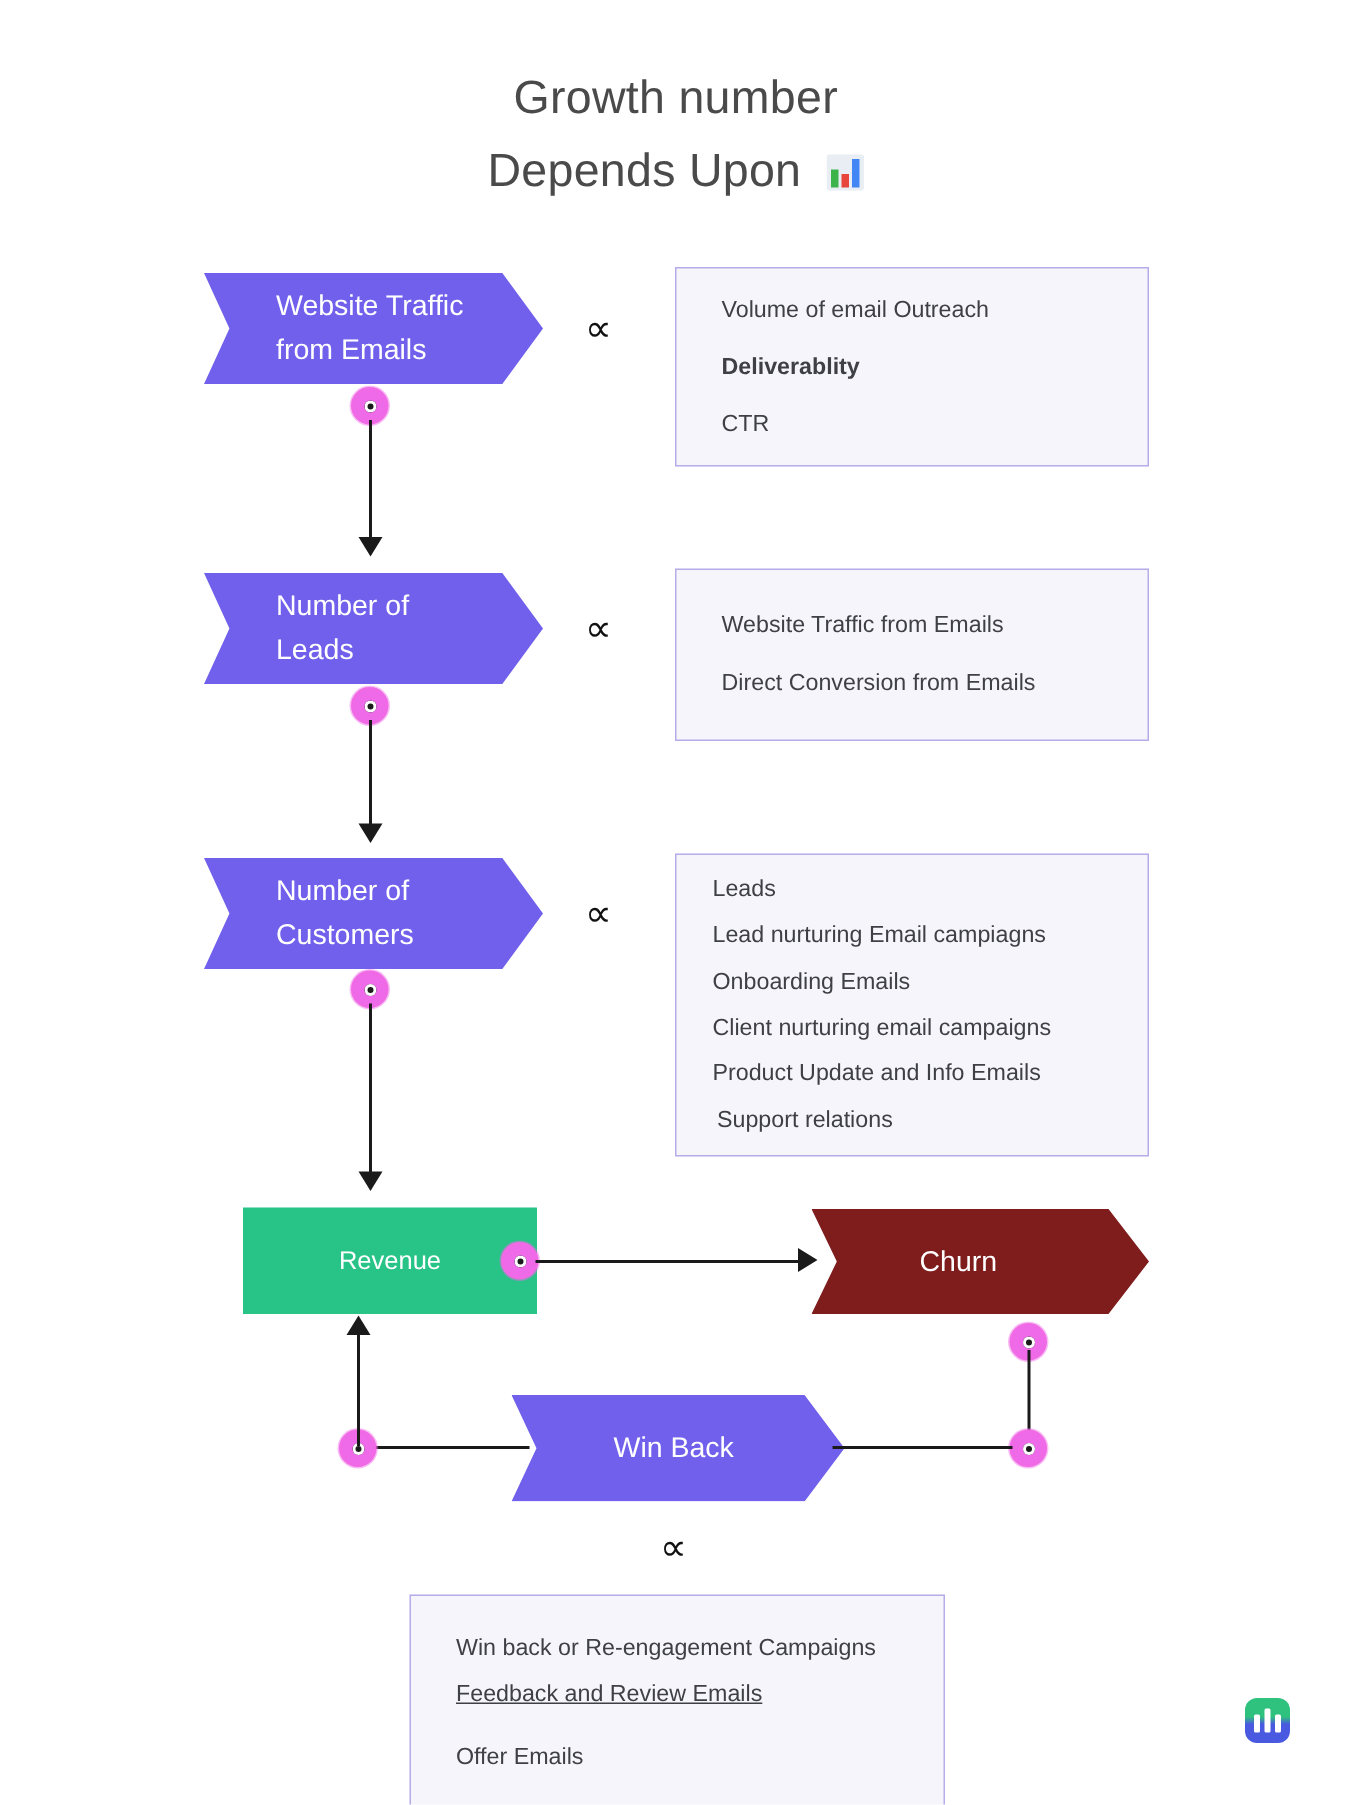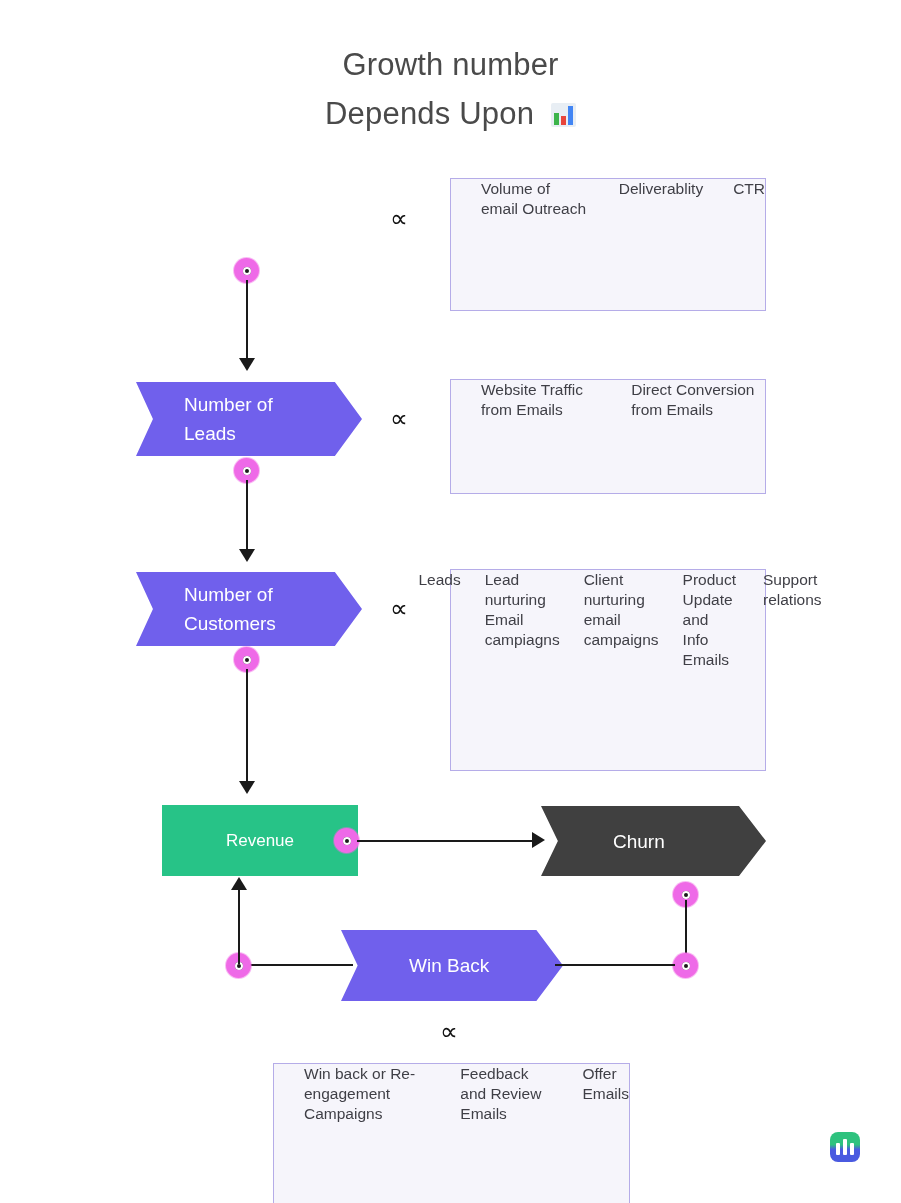--- a/index.html
+++ b/index.html
@@ -35,38 +35,38 @@
     box-sizing:border-box;
     color:#ffffff;
     font-size:19px;
     line-height:29px;
     font-weight:400;
     -webkit-clip-path:polygon(0% 0%, 88% 0%, 100% 50%, 88% 100%, 0% 100%, 7.5% 50%);
     clip-path:polygon(0% 0%, 88% 0%, 100% 50%, 88% 100%, 0% 100%, 7.5% 50%);
   }
   .chev .lbl{padding-left:48px;padding-right:20px;display:block;}
   .chev.purple{background:#7060ec;}
-  .chev.red{background:#404040;}
+  .chev.red{background:#7f1d1d;}
 
   .rect{
     position:absolute;
     display:flex;align-items:center;justify-content:center;
     background:#27c387;
     color:#ffffff;
     font-size:17px;
     box-sizing:border-box;
   }
 
   
   .infobox{
     position:absolute;
     background:#f6f5fb;
     border:1.5px solid #b5ace8;
     box-sizing:border-box;
-    display:flex;justify-content:center;
+    display:flex;flex-direction:column;justify-content:center;
   }
   .infobox .row{
     color:#3f3f46;
     font-size:15.5px;
     line-height:20px;
     padding:0 0 0 30px;
   }
   .infobox.tight .row{padding-left:24px;}
   .infobox .row.indent{padding-left:27px;}
 
@@ -144,26 +144,32 @@
       <span>Depends Upon</span>
       <svg class="bar-emoji" viewBox="0 0 25 26">
         <rect x="0" y="1" width="25" height="24" rx="2" fill="#e8eef4"></rect>
         <rect x="3" y="11" width="5" height="12" fill="#3cb44b"></rect>
         <rect x="10" y="14" width="5" height="9" fill="#e8453c"></rect>
         <rect x="17" y="4" width="5" height="19" fill="#4285f4"></rect>
       </svg>
     </span>
   </div>
 
+  <div class="chev purple" style="left:136px;top:182px;width:226px;height:74px;">
+    <span class="lbl">
+      <span>Website Traffic</span><br>
+      <span>from Emails</span>
+    </span>
+  </div>
 
   <div class="prop" style="left:390px;top:206px;">∝</div>
 
   <div class="infobox" style="left:450px;top:178px;width:316px;height:133px;">
     <div class="row" style="margin-bottom:18px;">Volume of email Outreach</div>
-    <div class="row" style="margin-bottom:18px;">Deliverablity</div>
+    <div class="row" style="margin-bottom:18px;font-weight:bold;">Deliverablity</div>
     <div class="row">CTR</div>
   </div>
 
   <div class="dot" style="left:234px;top:258px;"></div>
   <div class="vline" style="left:245.5px;top:280px;height:81px;"></div>
   <div class="arrow-down" style="left:238.5px;top:358px;"></div>
 
   <div class="chev purple" style="left:136px;top:382px;width:226px;height:74px;">
     <span class="lbl">
       <span>Number of</span><br>
@@ -187,20 +193,21 @@
       <span>Number of</span><br>
       <span>Customers</span>
     </span>
   </div>
 
   <div class="prop" style="left:390px;top:596px;">∝</div>
 
   <div class="infobox tight" style="left:450px;top:569px;width:316px;height:202px;">
     <div class="row" style="margin-bottom:11px;">Leads</div>
     <div class="row" style="margin-bottom:11px;">Lead nurturing Email campiagns</div>
+    <div class="row" style="margin-bottom:11px;">Onboarding Emails</div>
     <div class="row" style="margin-bottom:10px;">Client nurturing email campaigns</div>
     <div class="row" style="margin-bottom:11px;">Product Update and Info Emails</div>
     <div class="row indent">Support relations</div>
   </div>
 
   <div class="dot" style="left:234px;top:647px;"></div>
   <div class="vline" style="left:245.5px;top:669px;height:115px;"></div>
   <div class="arrow-down" style="left:238.5px;top:781px;"></div>
 
   <div class="rect" style="left:162px;top:805px;width:196px;height:71px;">
@@ -228,21 +235,21 @@
   <div class="hline" style="left:249px;top:963.5px;width:104px;"></div>
   <div class="dot" style="left:226px;top:953px;"></div>
 
   <div class="vline" style="left:237.5px;top:890px;height:74px;"></div>
   <div class="arrow-up" style="left:230.5px;top:877px;"></div>
 
   <div class="prop" style="left:440px;top:1019px;">∝</div>
 
   <div class="infobox" style="left:273px;top:1063px;width:357px;height:145px;">
     <div class="row" style="margin-bottom:11px;">Win back or Re-engagement Campaigns</div>
-    <div class="row" style="margin-bottom:22px;">Feedback and Review Emails</div>
+    <div class="row" style="margin-bottom:22px;text-decoration:underline;">Feedback and Review Emails</div>
     <div class="row">Offer Emails</div>
   </div>
 
   <div class="logo" style="left:830px;top:1132px;">
     <i class="b1"></i>
     <i class="b2"></i>
     <i class="b3"></i>
   </div>
 
 </div>

